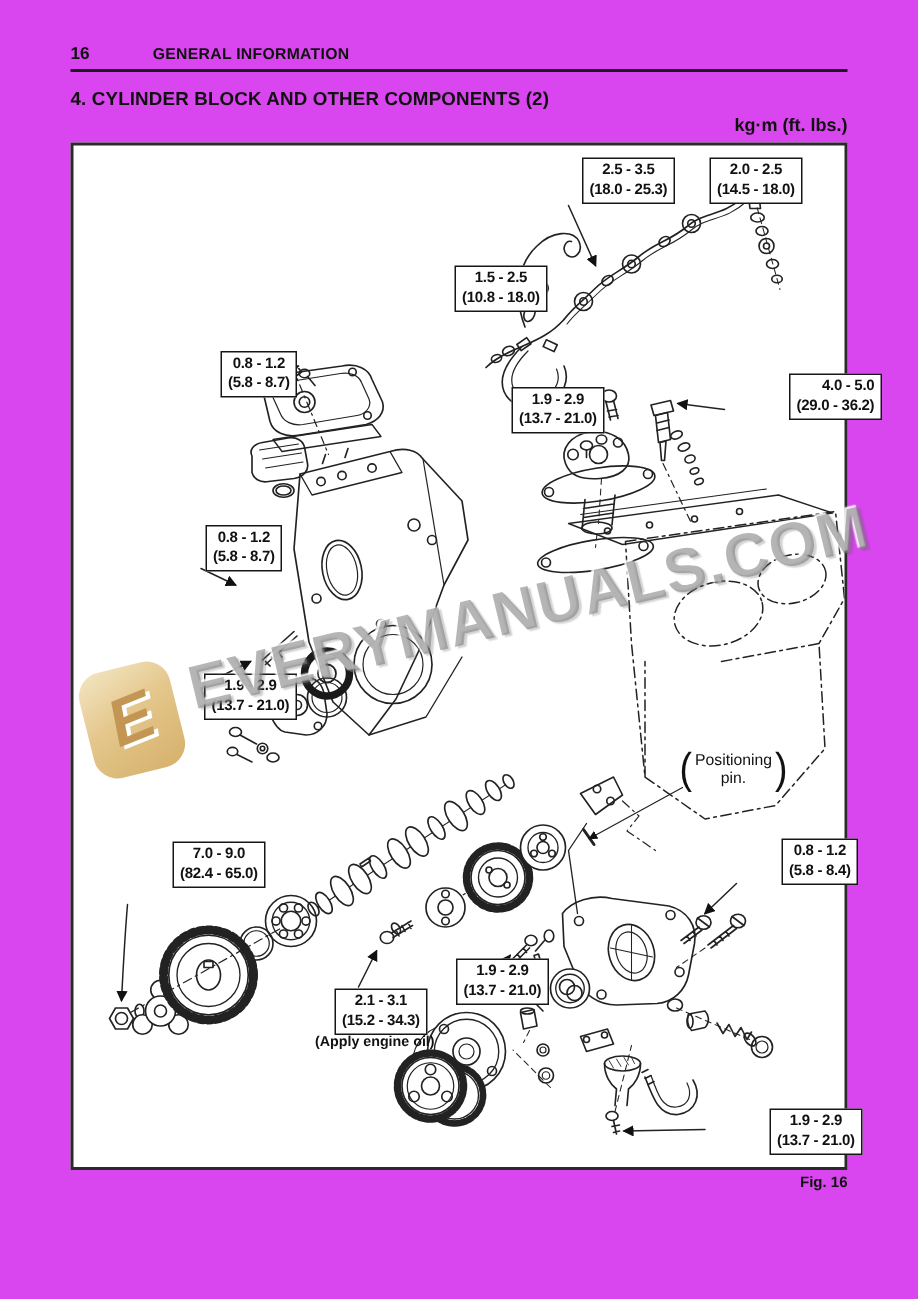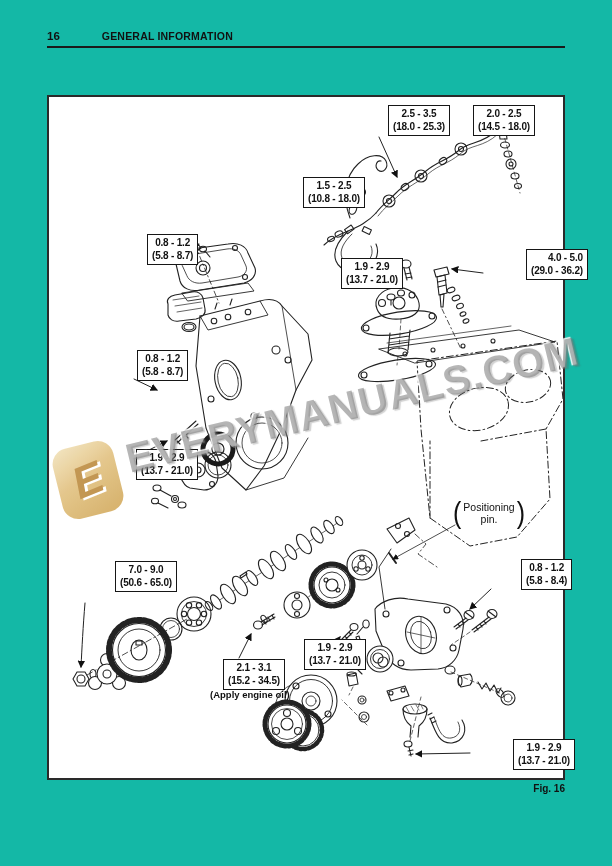--- a/index.html
+++ b/index.html
@@ -1,17 +1,17 @@
 <!DOCTYPE html>
 <html><head>
 <meta charset="utf-8">
 <style>
   html,body{margin:0;padding:0;background:#ffffff;}
   .page{
-    position:relative;width:612px;height:866px;background:#14b8a6;
+    position:relative;width:612px;height:866px;background:#d946ef;
     font-family:"Liberation Sans",sans-serif;color:#111;overflow:hidden;
   }
   
   .hdr{position:absolute;left:47px;top:30px;width:518px;border-bottom:2px solid #1a1a1a;padding-bottom:4px;display:flex;align-items:baseline;gap:9px;}
   .hdr .num{font-size:11.5px;font-weight:bold;}
   .hdr .sec{font-size:10.5px;font-weight:bold;letter-spacing:.2px;margin-left:33px;}
   .title{position:absolute;left:47px;top:59px;width:518px;font-size:12.5px;font-weight:bold;letter-spacing:.1px;}
   .units{position:absolute;left:47px;top:76px;width:518px;text-align:right;font-size:12px;font-weight:bold;}
   
   .figure{position:absolute;left:47px;top:95px;width:514px;height:681px;border:2px solid #2a2a2a;background:#fff;}
@@ -50,20 +50,22 @@
 </head>
 <body>
 
 <div class="page">
 
   <div class="hdr">
     <span class="num">16</span>
     <span class="sec">GENERAL INFORMATION</span>
   </div>
 
+  <div class="title">4.  CYLINDER BLOCK AND OTHER COMPONENTS (2)</div>
+  <div class="units">kg·m (ft. lbs.)</div>
 
   <div class="figure">
 
     <svg width="514" height="681" viewBox="0 0 514 681">
       <defs>
         <marker id="arw" viewBox="0 0 10 10" refX="8.5" refY="5" markerWidth="7.5" markerHeight="7.5" orient="auto">
           <path d="M0,0 L10,5 L0,10 Z" fill="#111"></path>
         </marker>
       </defs>
       <g fill="none" stroke="#222" stroke-width="1.1" stroke-linecap="round" stroke-linejoin="round">
@@ -397,33 +399,33 @@
     <div class="cbox" style="left:45px;top:253px;">
       <div>0.8 - 1.2</div>
         <div>(5.8 - 8.7)</div>
     </div>
     <div class="cbox" style="left:44px;top:352px;">
       <div>1.9 - 2.9</div>
         <div>(13.7 - 21.0)</div>
     </div>
     <div class="cbox" style="left:23px;top:464px;">
       <div>7.0 - 9.0</div>
-        <div>(50.6 - 65.0)</div>
+        <div>(82.4 - 65.0)</div>
     </div>
     <div class="cbox" style="left:429px;top:462px;">
       <div>0.8 - 1.2</div>
         <div>(5.8 - 8.4)</div>
     </div>
     <div class="cbox" style="left:212px;top:542px;">
       <div>1.9 - 2.9</div>
         <div>(13.7 - 21.0)</div>
     </div>
     <div class="cbox" style="left:131px;top:562px;">
       <div>2.1 - 3.1</div>
-        <div>(15.2 - 34.5)</div>
+        <div>(15.2 - 34.3)</div>
     </div>
     <div class="freenote" style="left:127px;top:592px;">(Apply engine oil)</div>
     <div class="cbox" style="left:421px;top:642px;">
       <div>1.9 - 2.9</div>
         <div>(13.7 - 21.0)</div>
     </div>
 
     <div class="pin-note" style="left:404px;top:404px;">
       <span class="paren">(</span>
       <span class="ptxt">

